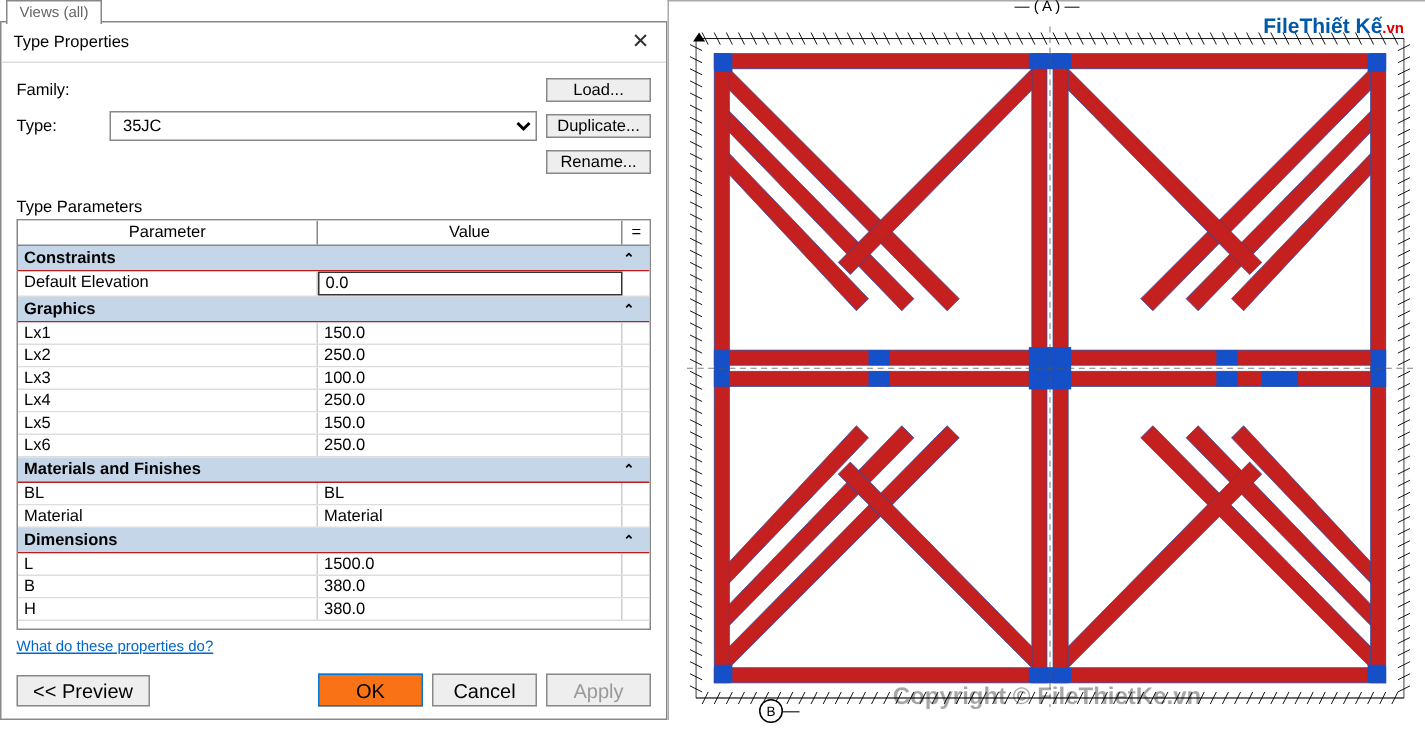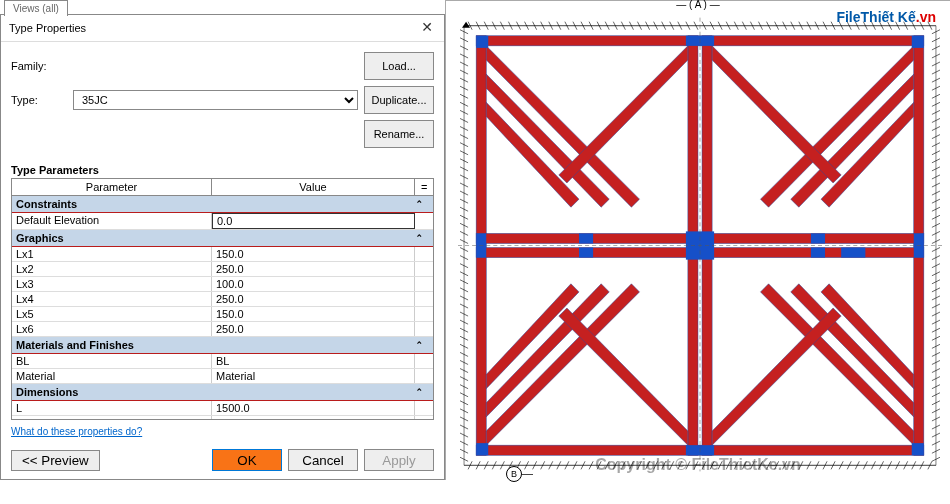--- a/index.html
+++ b/index.html
@@ -65,30 +65,29 @@
 .form-select {
   flex: 1;
   height: 20px;
   border: 1px solid #888;
   background: #fff;
   padding: 1px 4px;
   font-size: 11px;
 }
 .form-btn {
   width: 70px;
-  height: 28px;
+  height: 16px;
   border: 1px solid #888;
   background: #eee;
   font-size: 11px;
   cursor: pointer;
 }
 .section-label {
   margin: 4px 10px 2px 10px;
   font-size: 11px;
-  font-weight: bold;
 }
 .params-table {
   margin: 0 10px;
   border: 1px solid #888;
   flex: 1;
   overflow-y: auto;
   min-height: 0;
 }
 .param-header {
   display: flex;
@@ -178,21 +177,21 @@
 }
 .canvas svg { width: 100%; height: 100%; }
 .watermark-logo {
   position: absolute;
   top: 8px; right: 14px;
   font-weight: bold;
   font-size: 14px;
   color: #0058a8;
 }
 .watermark-logo .file { color: #0058a8; }
-.watermark-logo .vn { color: #d00; font-size: 14px; }
+.watermark-logo .vn { color: #d00; font-size: 10px; }
 .watermark-copy {
   position: absolute;
   left: 50%; bottom: 6px;
   transform: translateX(-50%);
   font-size: 16px;
   color: rgba(0,0,0,0.35);
   font-weight: 600;
 }
 .marker-a {
   position: absolute;

